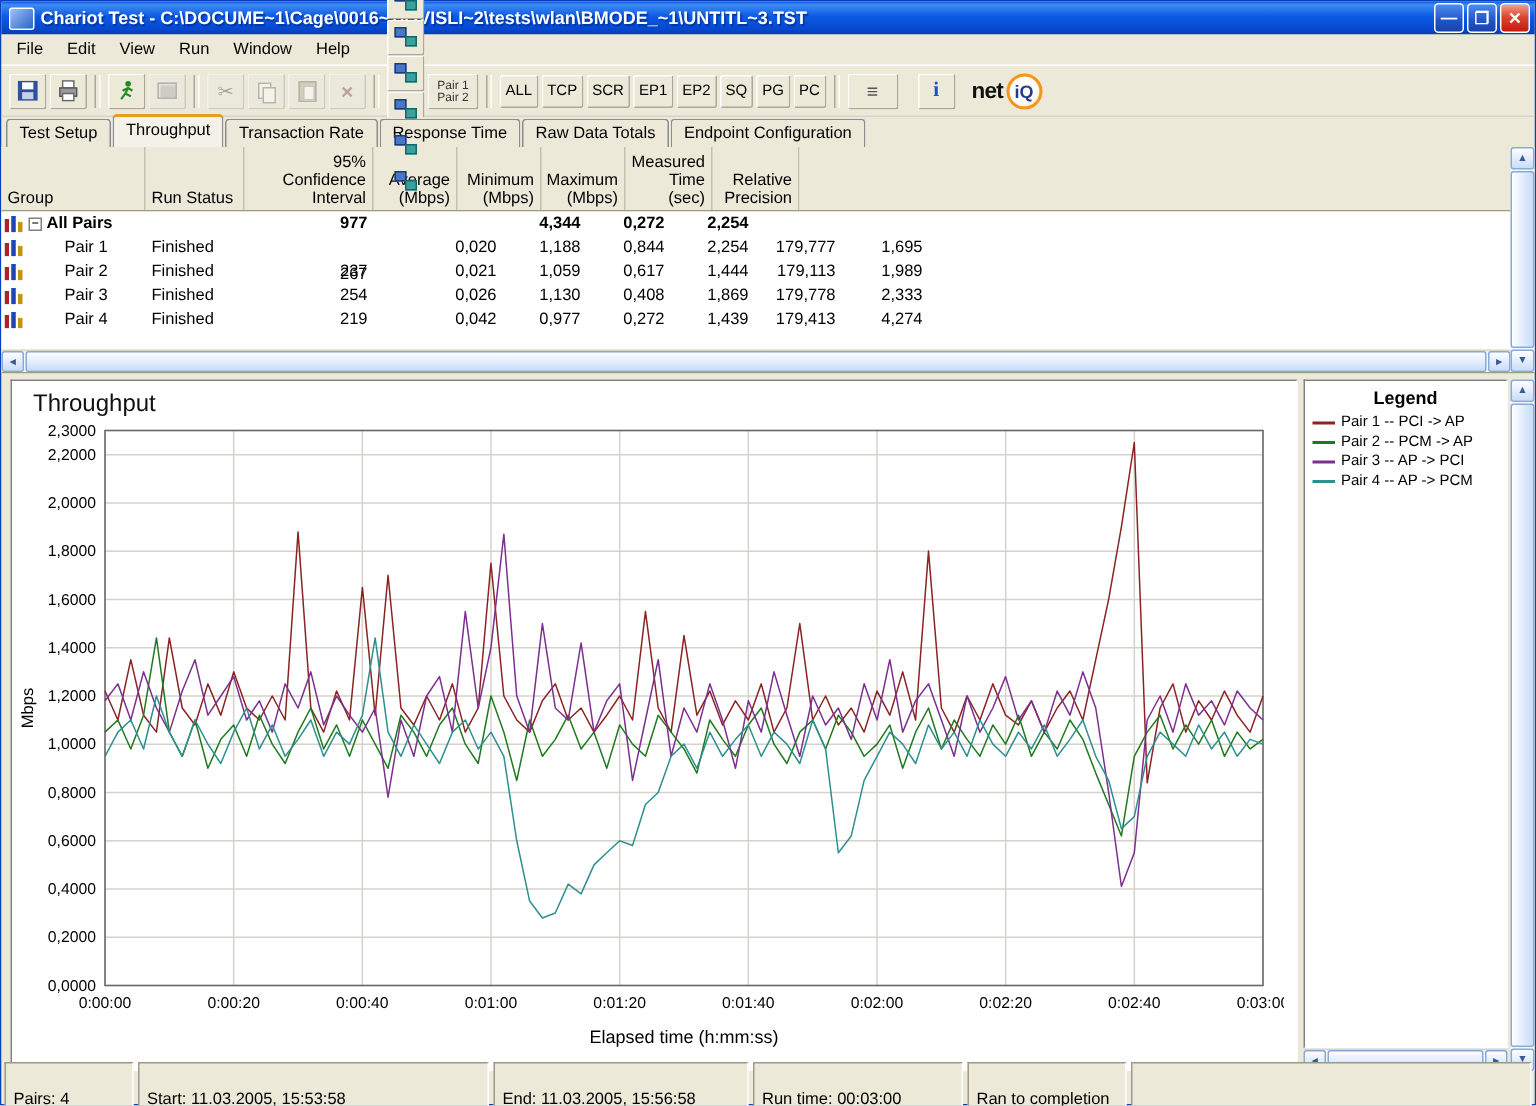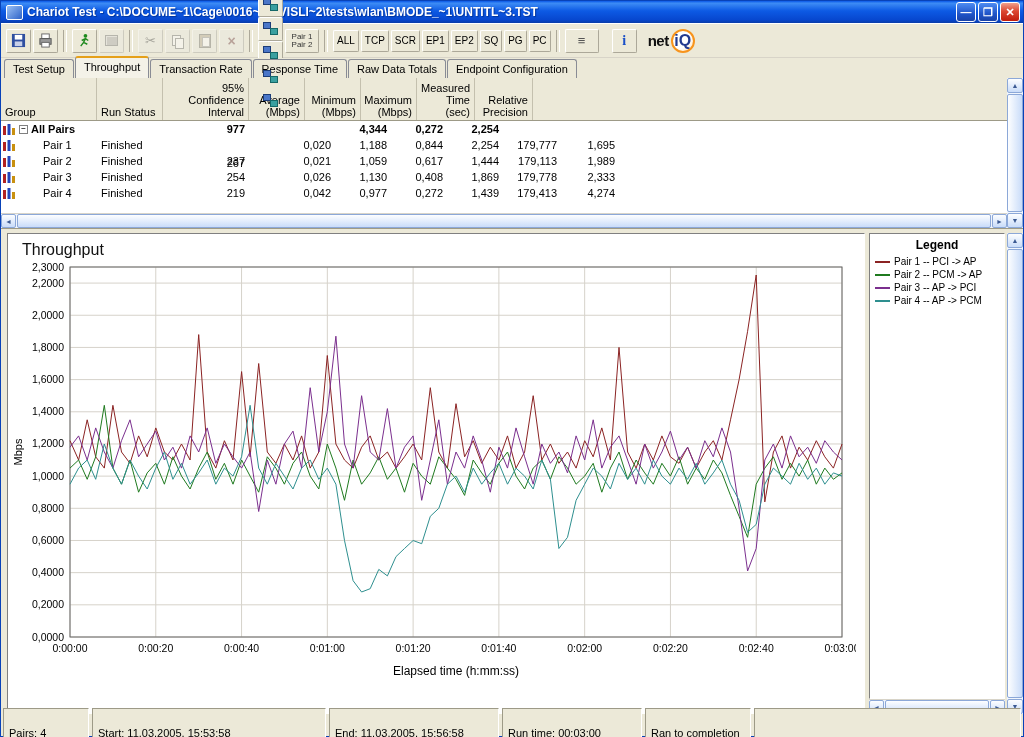--- a/index.html
+++ b/index.html
@@ -48,21 +48,21 @@
   .pairsicon:before{left:0;top:0;background:#4A76C8;border:1px solid #1B3C78;}
   .pairsicon:after{right:0;bottom:0;background:#3AA0A0;border:1px solid #156868;}
   .pairbtn{width:34px;flex-direction:column;font-size:8px;line-height:8px;color:#333;}
   .tb-textbtn{min-width:22px;height:22px;margin:0 1px;box-sizing:border-box;padding:0 3px;
     background:#ECE9D8;border:1px solid;border-color:#FFF #ACA899 #ACA899 #FFF;border-radius:2px;
     font-size:10px;font-family:"Liberation Sans",sans-serif;}
   .infobtn{color:#1A50C8;font-weight:bold;font-family:"Liberation Serif",serif;font-size:14px;margin-left:12px;}
   .netiq{display:flex;align-items:center;margin-left:10px;}
   .netiq b{font-size:15px;letter-spacing:-0.5px;color:#111;}
   .iq{width:20px;height:20px;margin-left:2px;border-radius:50%;border:2px solid #F7941D;
-    color:#223A8F;font-weight:bold;font-size:16px;display:flex;align-items:center;justify-content:center;
+    color:#223A8F;font-weight:bold;font-size:12px;display:flex;align-items:center;justify-content:center;
     background:radial-gradient(circle at 35% 35%,#fff 55%,#FBD9A8);}
 
   
   .tabrow{height:20px;flex:0 0 20px;display:flex;align-items:flex-end;padding-left:3px;background:#ECE9D8;}
   .tab{padding:2px 8px 2px 8px;margin-right:1px;border:1px solid #898C95;border-bottom:none;
     border-radius:3px 3px 0 0;background:#ECE9D8;height:14px;line-height:14px;}
   .tab.active{border-top:2px solid #E5A01A;height:16px;background:#F4F2E8;position:relative;font-weight:normal;}
 
   
   .tableregion{flex:0 0 150px;height:150px;display:flex;background:#fff;border-bottom:1px solid #9D9A87;}
@@ -123,20 +123,28 @@
   <div class="titlebar">
     <span class="app-icon"></span>
     <span class="title-text">Chariot Test  -  C:\DOCUME~1\Cage\0016~1\OVISLI~2\tests\wlan\BMODE_~1\UNTITL~3.TST</span>
     <span class="win-buttons">
       <span class="winbtn">—</span>
       <span class="winbtn">❐</span>
       <span class="winbtn close">✕</span>
     </span>
   </div>
 
+  <div class="menubar" id="menu-bar">
+      <span class="menu-item">File</span>
+      <span class="menu-item">Edit</span>
+      <span class="menu-item">View</span>
+      <span class="menu-item">Run</span>
+      <span class="menu-item">Window</span>
+      <span class="menu-item">Help</span>
+    </div>
 
   <div class="toolbar">
     <button class="tbtn">
       <svg width="15" height="15" viewBox="0 0 16 16">
           <rect x="1" y="1" width="14" height="14" fill="#2F4FA0"></rect>
           <rect x="4" y="2" width="8" height="5" fill="#fff"></rect>
           <rect x="4" y="9" width="8" height="5" fill="#C8D0E8"></rect>
         </svg>
     </button>
     <button class="tbtn">

